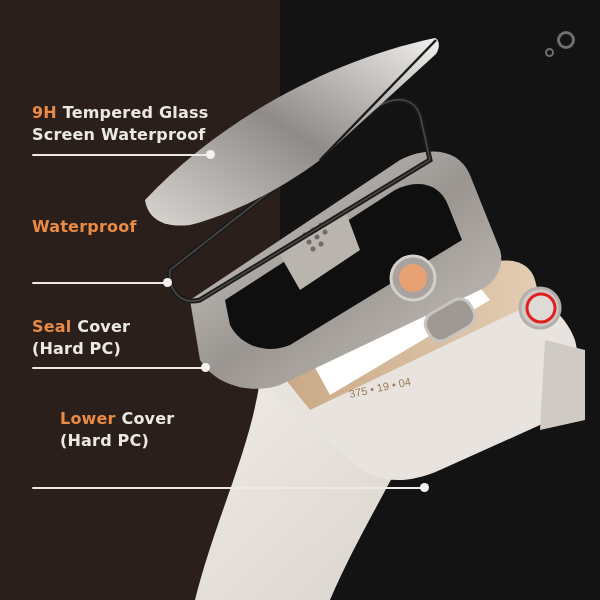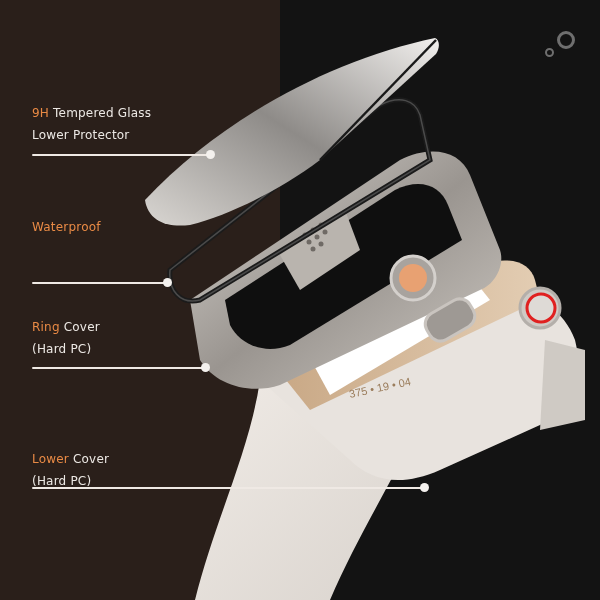--- a/index.html
+++ b/index.html
@@ -1,20 +1,20 @@
 <!DOCTYPE html>
 <html><head>
 <meta charset="utf-8">
 <style>
   html,body{margin:0;padding:0;}
   body{width:600px;height:600px;overflow:hidden;position:relative;background:#131313;font-family:"DejaVu Sans","Liberation Sans",sans-serif;}
   .bg-left{position:absolute;left:0;top:0;width:280px;height:600px;background:#2a1f1a;}
   .bg-right{position:absolute;left:280px;top:0;width:320px;height:600px;background:#131313;}
   .scene{position:absolute;left:0;top:0;width:600px;height:600px;}
-  .label{position:absolute;left:32px;color:#ece8e4;font-weight:normal;font-size:12px;line-height:22px;letter-spacing:0.2px;}
+  .label{position:absolute;left:32px;color:#ece8e4;font-weight:bold;font-size:16px;line-height:22px;letter-spacing:0.2px;}
   .label .accent{color:#e98a45;}
   .leader{position:absolute;left:32px;height:2px;background:#efe9e4;border-radius:1px;}
   .dot{position:absolute;width:9px;height:9px;border-radius:50%;background:#f4f1ee;}
   .bubbles{position:absolute;}
   .ring{position:absolute;border-radius:50%;border-style:solid;border-color:#6f6f6f;}
 </style>
 </head>
 <body>
 
 <div class="bg-left"></div>
@@ -92,36 +92,36 @@
   </g>
 </svg>
 
 <div class="bubbles">
   <div class="ring" style="left:557px;top:31px;width:12px;height:12px;border-width:3px;"></div>
   <div class="ring" style="left:545px;top:48px;width:5px;height:5px;border-width:2px;"></div>
 </div>
 
 <div class="label" style="top:102px;">
   <div><span class="accent">9H</span><span> Tempered Glass</span></div>
-  <div>Lower Protector</div>
+  <div>Screen Waterproof</div>
 </div>
 <div class="leader" style="top:154px;width:178px;"></div>
 <div class="dot" style="left:206px;top:150px;"></div>
 
 <div class="label" style="top:216px;">
   <div><span class="accent">Waterproof</span><span></span></div>
 </div>
 <div class="leader" style="top:282px;width:135px;"></div>
 <div class="dot" style="left:163px;top:278px;"></div>
 
 <div class="label" style="top:316px;">
-  <div><span class="accent">Ring</span><span> Cover</span></div>
+  <div><span class="accent">Seal</span><span> Cover</span></div>
   <div>(Hard PC)</div>
 </div>
 <div class="leader" style="top:367px;width:174px;"></div>
 <div class="dot" style="left:201px;top:363px;"></div>
 
-<div class="label" style="top:448px;">
+<div class="label" style="top:408px;margin-left:28px;">
   <div><span class="accent">Lower</span><span> Cover</span></div>
   <div>(Hard PC)</div>
 </div>
 <div class="leader" style="top:487px;width:392px;"></div>
 <div class="dot" style="left:420px;top:483px;"></div>
 
 </body></html>

